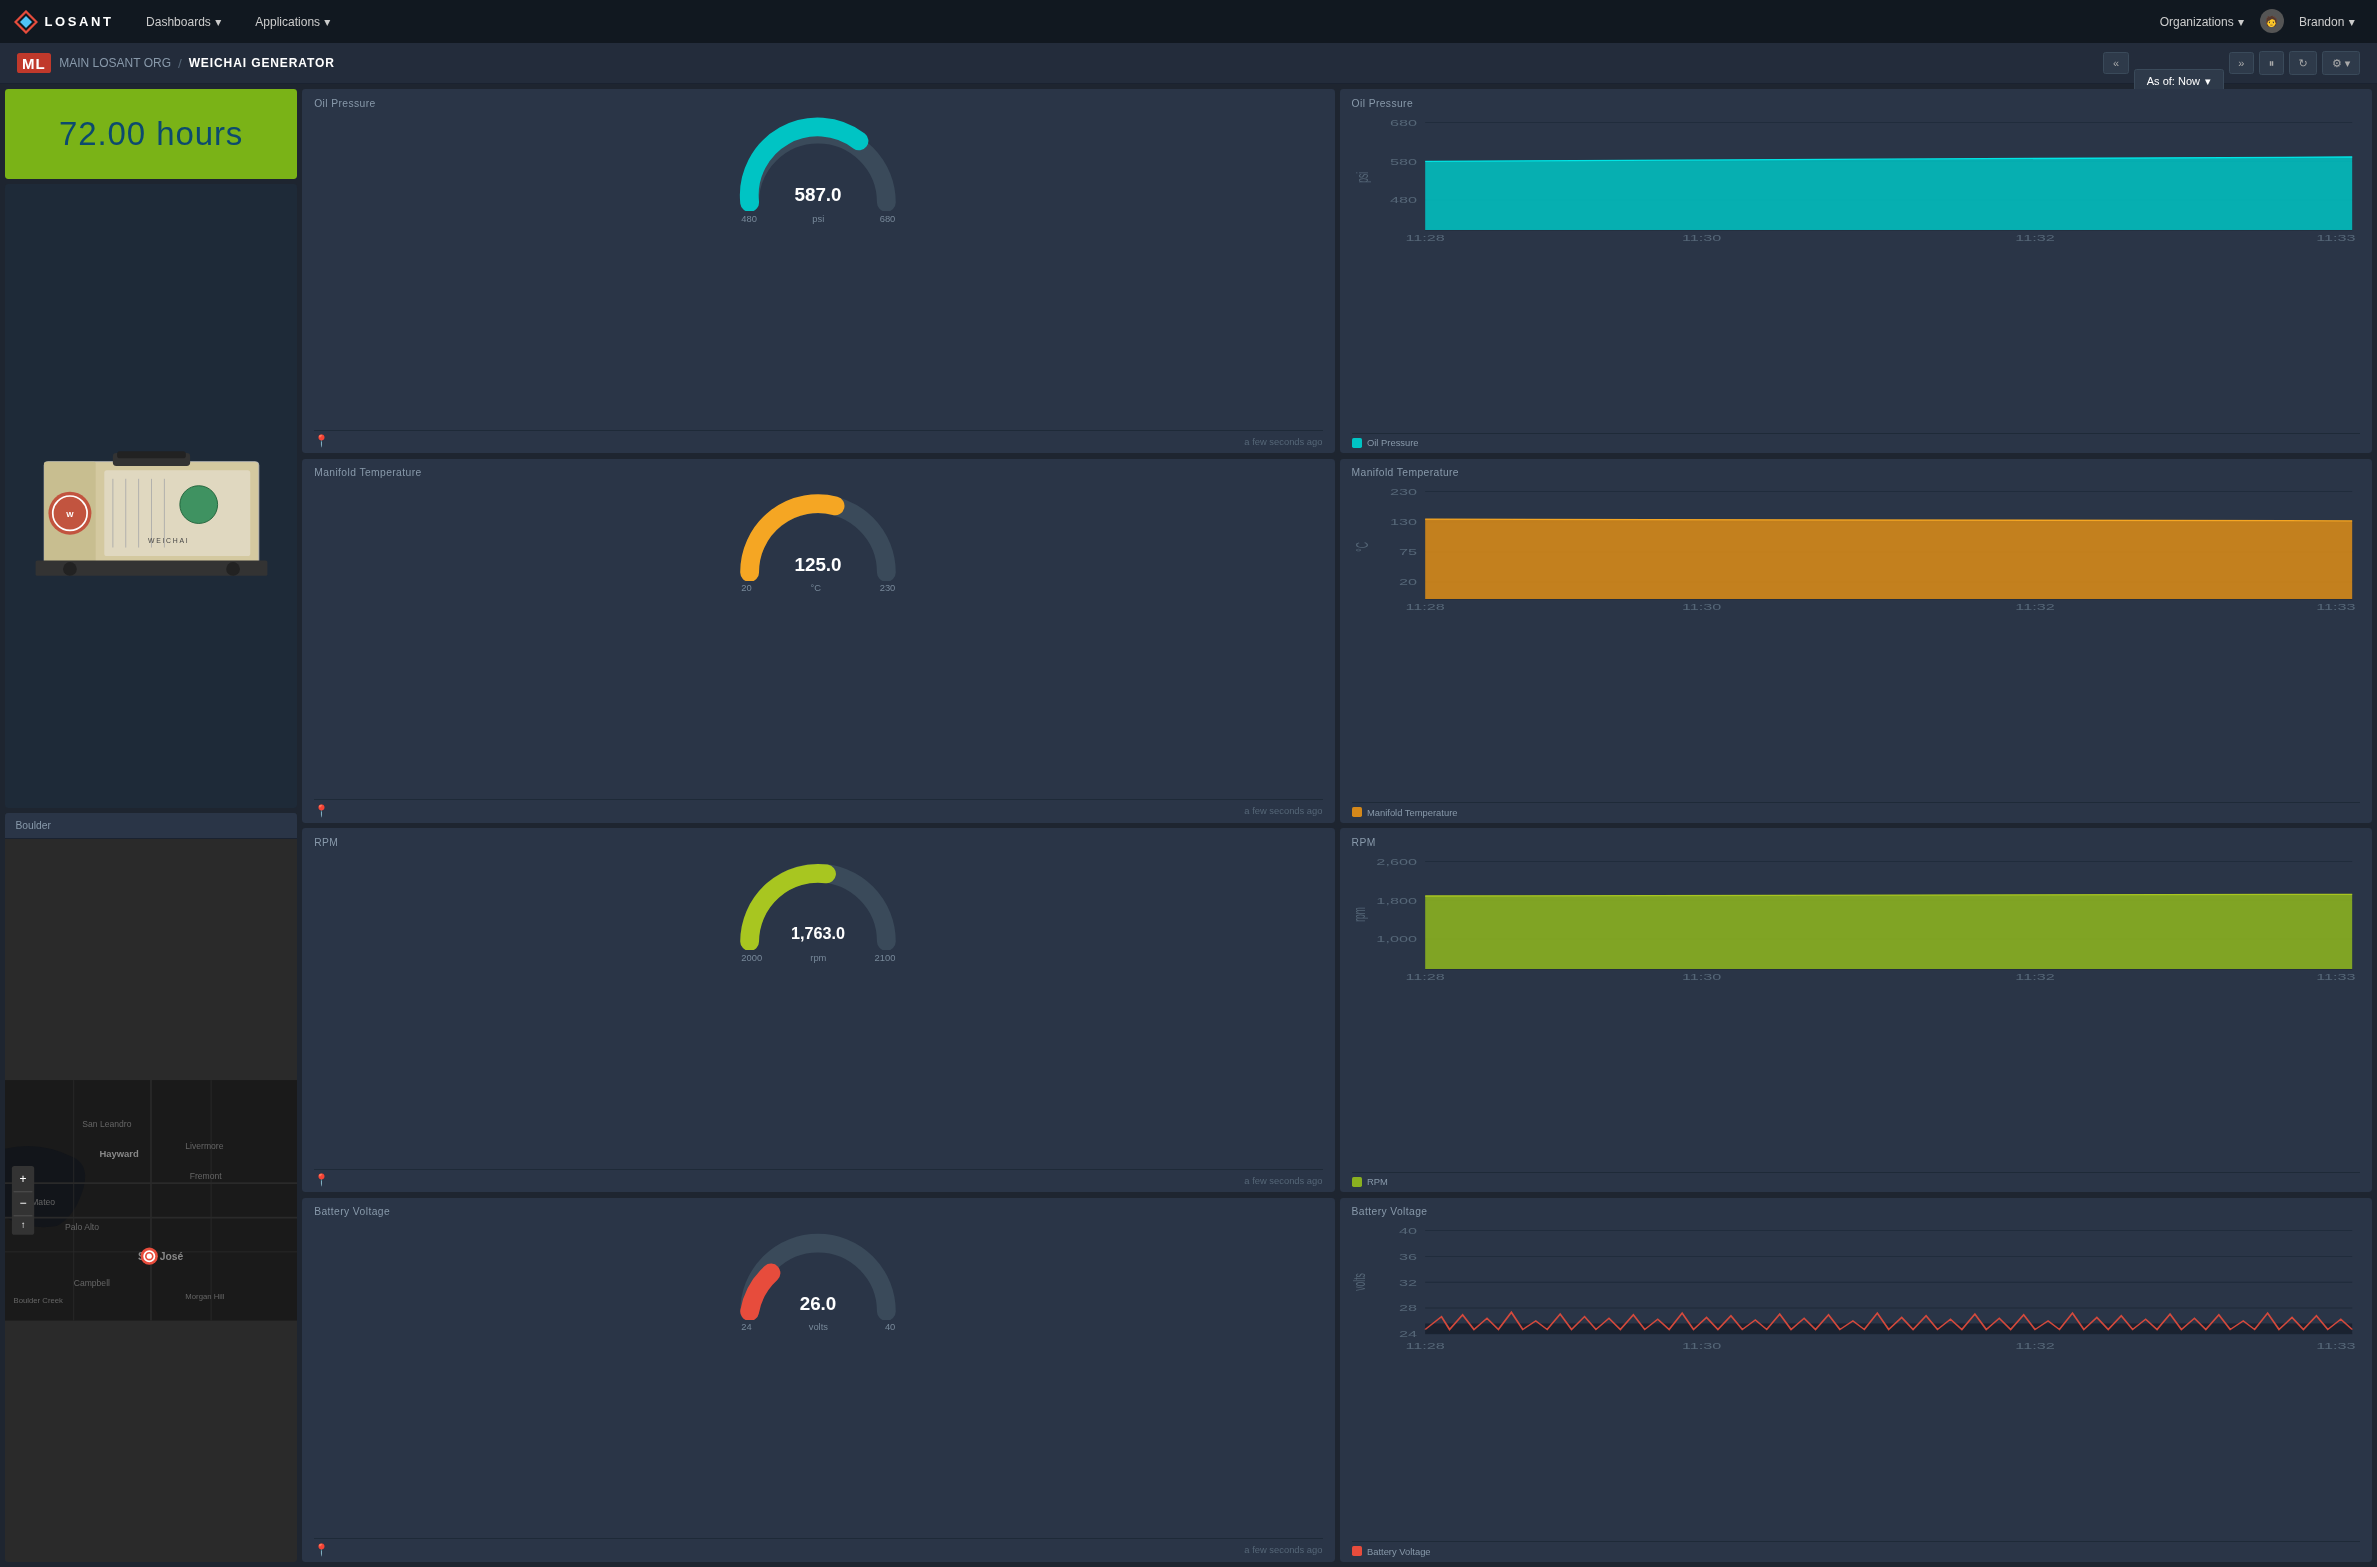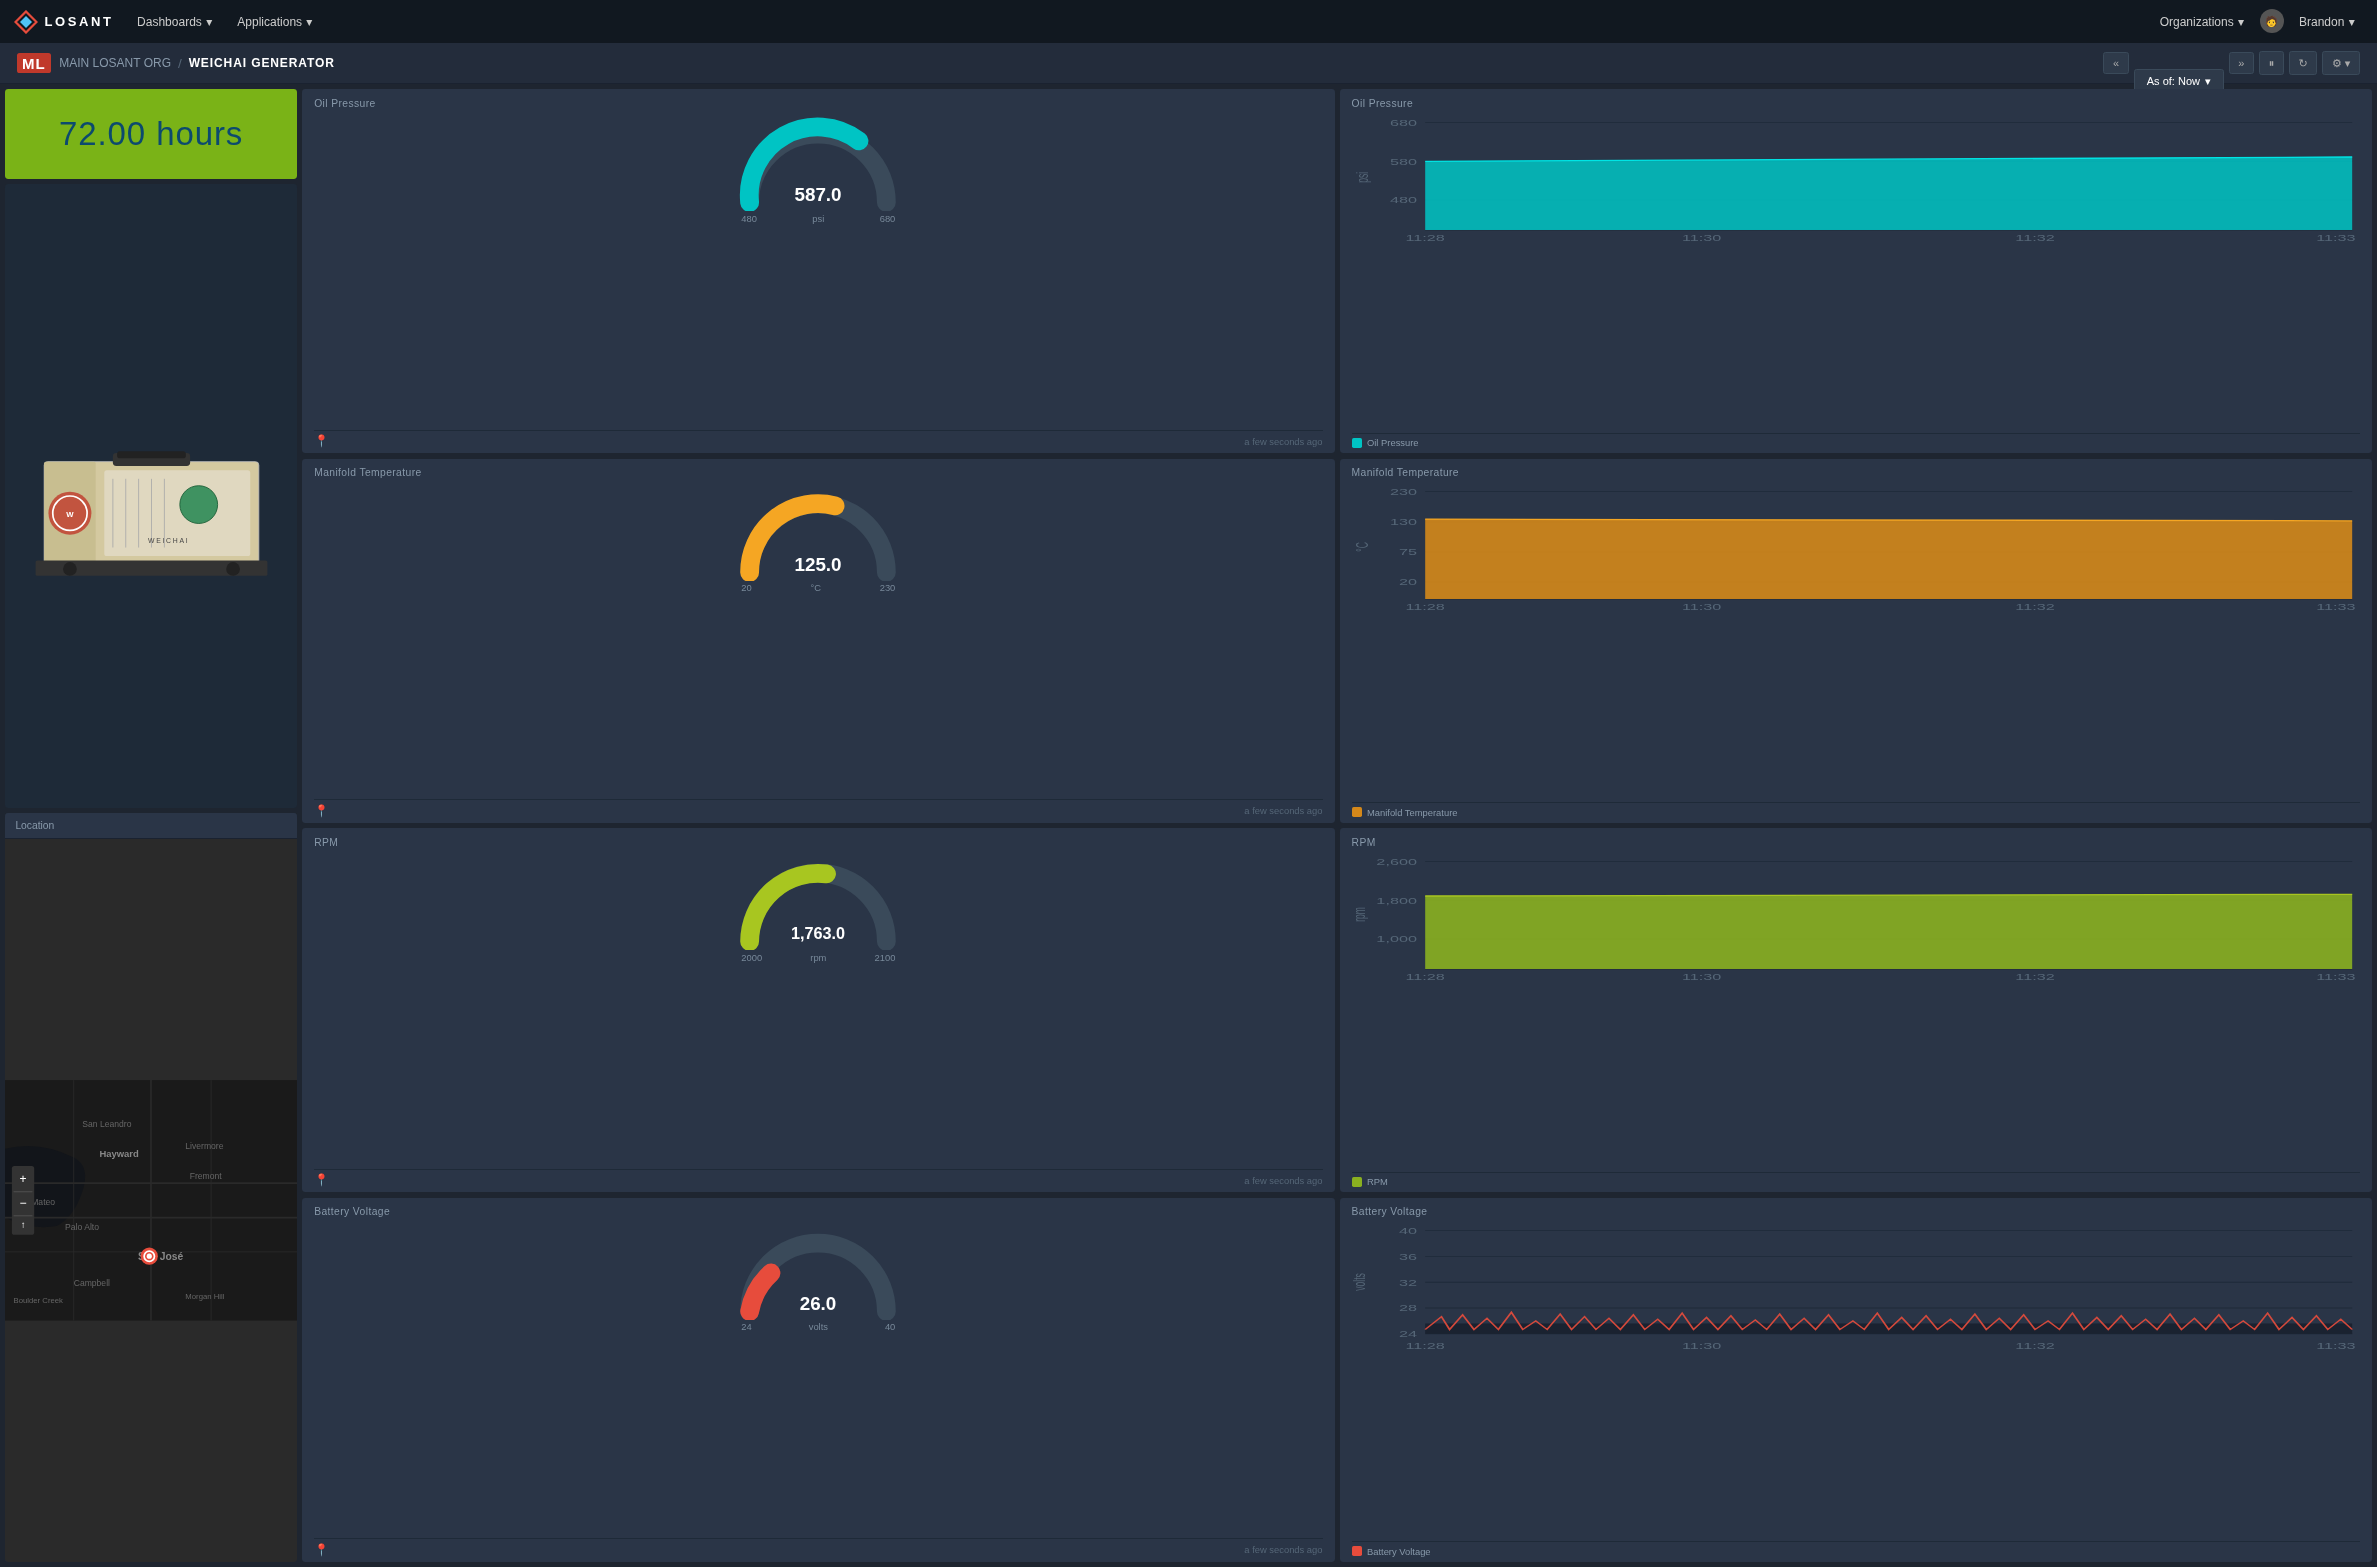--- a/index.html
+++ b/index.html
@@ -5,21 +5,21 @@
     * { box-sizing: border-box; margin: 0; padding: 0; }
     body { background: #1e2530; color: #ccc; font-family: 'Segoe UI', Arial, sans-serif; font-size: 11px; overflow: hidden; }
 
     
     .navbar {
       background: #111820;
       height: 43px;
       display: flex;
       align-items: center;
       padding: 0 13.7px;
-      gap: 8px;
+      gap: 17px;
     }
     .logo {
       display: flex;
       align-items: center;
       gap: 6.9px;
       margin-right: 6.9px;
     }
     .logo-diamond {
       width: 24px;
       height: 24px;
@@ -399,21 +399,21 @@
 
         <text x="165" y="155" text-anchor="middle" fill="#444" font-size="8" letter-spacing="2">WEICHAI</text>
 
         <rect x="100" y="50" width="90" height="15" rx="4" fill="#333"></rect>
         <rect x="105" y="48" width="80" height="8" rx="3" fill="#222"></rect>
       </svg>
     </div>
 
     <div class="location-widget">
       <div class="location-header">
-        <span>Location</span>
+        <span>Boulder</span>
       </div>
       <div class="map-container">
         <svg class="map-svg" viewBox="0 0 340 280" style="font-size:13px">
 
           <rect width="340" height="280" fill="#1a1a1a"></rect>
 
           <path d="M0,80 Q40,70 80,90 Q100,100 90,130 Q80,160 60,170 Q30,175 0,160 Z" fill="#0a0f1a" opacity="0.5"></path>
 
           <line x1="0" y1="120" x2="340" y2="120" stroke="#2a2a2a" stroke-width="2"></line>
           <line x1="0" y1="160" x2="340" y2="160" stroke="#2a2a2a" stroke-width="2"></line>

